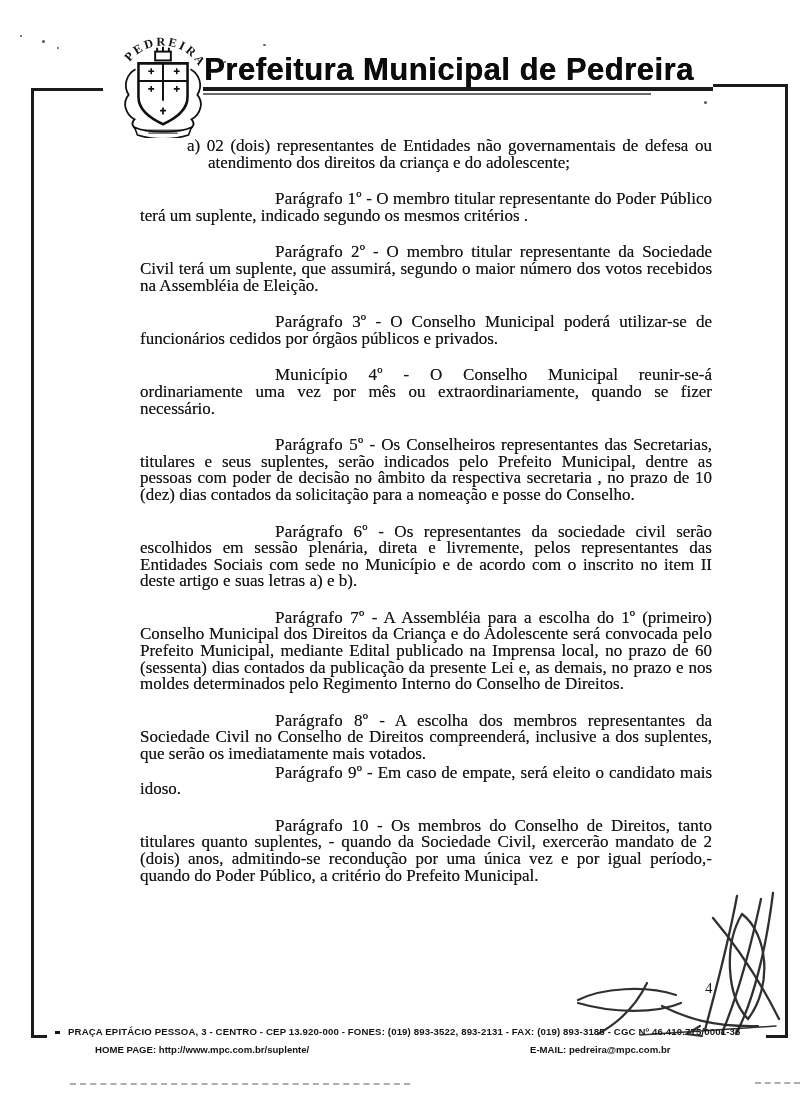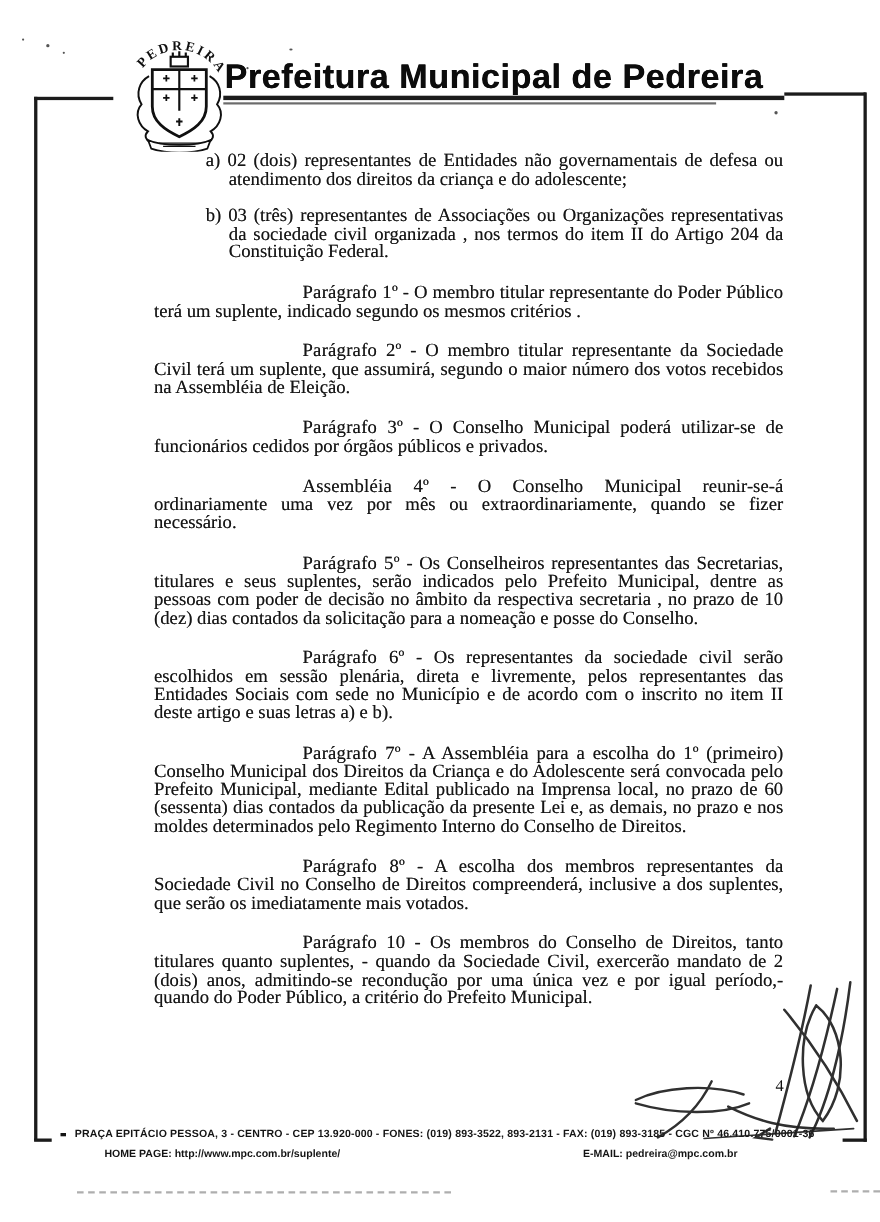--- a/index.html
+++ b/index.html
@@ -93,30 +93,30 @@
       <path d="M36,102 h38 M40,105 h30" stroke-width="1"></path>
     </g>
   </svg>
 
   <div class="hdr-title">Prefeitura Municipal de Pedreira</div>
   <div class="seg" style="left:203px;top:87px;width:510px;height:4px;"></div>
   <div class="seg" style="left:203px;top:93px;width:448px;height:2px;opacity:.65;"></div>
 
   <div class="body-text">
     <p class="item"><span>a)</span> <span>02 (dois)  representantes de Entidades não governamentais de defesa ou atendimento dos direitos da criança e do adolescente;</span></p>
-    <p class="item item-b"><span>b)</span> <span>03 (três) representantes de Associações ou Organizações  representativas da sociedade civil organizada , nos termos do item II do Artigo 204 da Constituição Federal.</span></p>
 
     <p class="para"><b class="pt">Parágrafo  1º</b> <span>- O  membro titular representante do Poder Público terá um suplente, indicado segundo os mesmos critérios .</span></p>
     <p class="para"><b class="pt">Parágrafo 2º</b> <span>- O membro titular representante da Sociedade Civil terá um suplente, que assumirá, segundo o maior número dos votos recebidos na Assembléia de Eleição.</span></p>
     <p class="para"><b class="pt">Parágrafo 3º</b> <span>- O Conselho Municipal poderá utilizar-se de funcionários cedidos  por órgãos públicos e privados.</span></p>
-    <p class="para"><b class="pt">Assembléia 4º</b> <span>- O Conselho Municipal reunir-se-á ordinariamente uma vez por mês ou extraordinariamente, quando se fizer necessário.</span></p>
+    <p class="para"><b class="pt">Município 4º</b> <span>- O Conselho Municipal reunir-se-á ordinariamente uma vez por mês ou extraordinariamente, quando se fizer necessário.</span></p>
     <p class="para"><b class="pt">Parágrafo 5º</b> <span>-  Os Conselheiros representantes das Secretarias, titulares e  seus suplentes, serão indicados pelo Prefeito Municipal, dentre as pessoas com poder de decisão no âmbito da respectiva secretaria , no prazo de 10 (dez) dias contados da solicitação para a nomeação e posse do Conselho.</span></p>
     <p class="para"><b class="pt">Parágrafo 6º</b> <span>- Os representantes da sociedade civil serão escolhidos em sessão plenária, direta e livremente, pelos representantes das Entidades Sociais com sede no Município e de acordo com o inscrito no item II deste artigo e suas letras a) e b).</span></p>
     <p class="para"><b class="pt">Parágrafo 7º</b> <span>- A Assembléia para a escolha do 1º  (primeiro) Conselho Municipal dos Direitos da Criança e do Adolescente será convocada pelo Prefeito Municipal, mediante Edital publicado na Imprensa local, no prazo de 60 (sessenta) dias contados da publicação da presente Lei e, as demais, no prazo e nos moldes determinados  pelo Regimento Interno do Conselho de Direitos.</span></p>
     <p class="para"><b class="pt">Parágrafo 8º</b> <span>-  A escolha dos membros representantes da Sociedade Civil no Conselho de Direitos compreenderá, inclusive a dos suplentes, que serão os imediatamente  mais votados.</span></p>
+    <p class="para para-9"><b class="pt">Parágrafo 9º</b> <span>-  Em caso de empate, será  eleito o candidato mais idoso.</span></p>
     <p class="para"><b class="pt">Parágrafo 10 -</b> <span> Os membros do Conselho de Direitos, tanto titulares  quanto suplentes, - quando da Sociedade Civil, exercerão mandato de 2 (dois) anos, admitindo-se recondução por uma única vez e por igual período,- quando do Poder Público, a critério do Prefeito Municipal.</span></p>
   </div>
 
   <div class="pagenum">4</div>
 
   <div class="footer-l1"><span class="footer-bullet"></span><span>PRAÇA EPITÁCIO PESSOA, 3 - CENTRO - CEP 13.920-000 - FONES: (019) 893-3522, 893-2131 - FAX: (019) 893-3185 - CGC Nº 46.410.775/0001-36</span></div>
   <div class="footer-l2">
     <span>HOME PAGE: http://www.mpc.com.br/suplente/</span>
     <span class="footer-email">E-MAIL: pedreira@mpc.com.br</span>
   </div>

